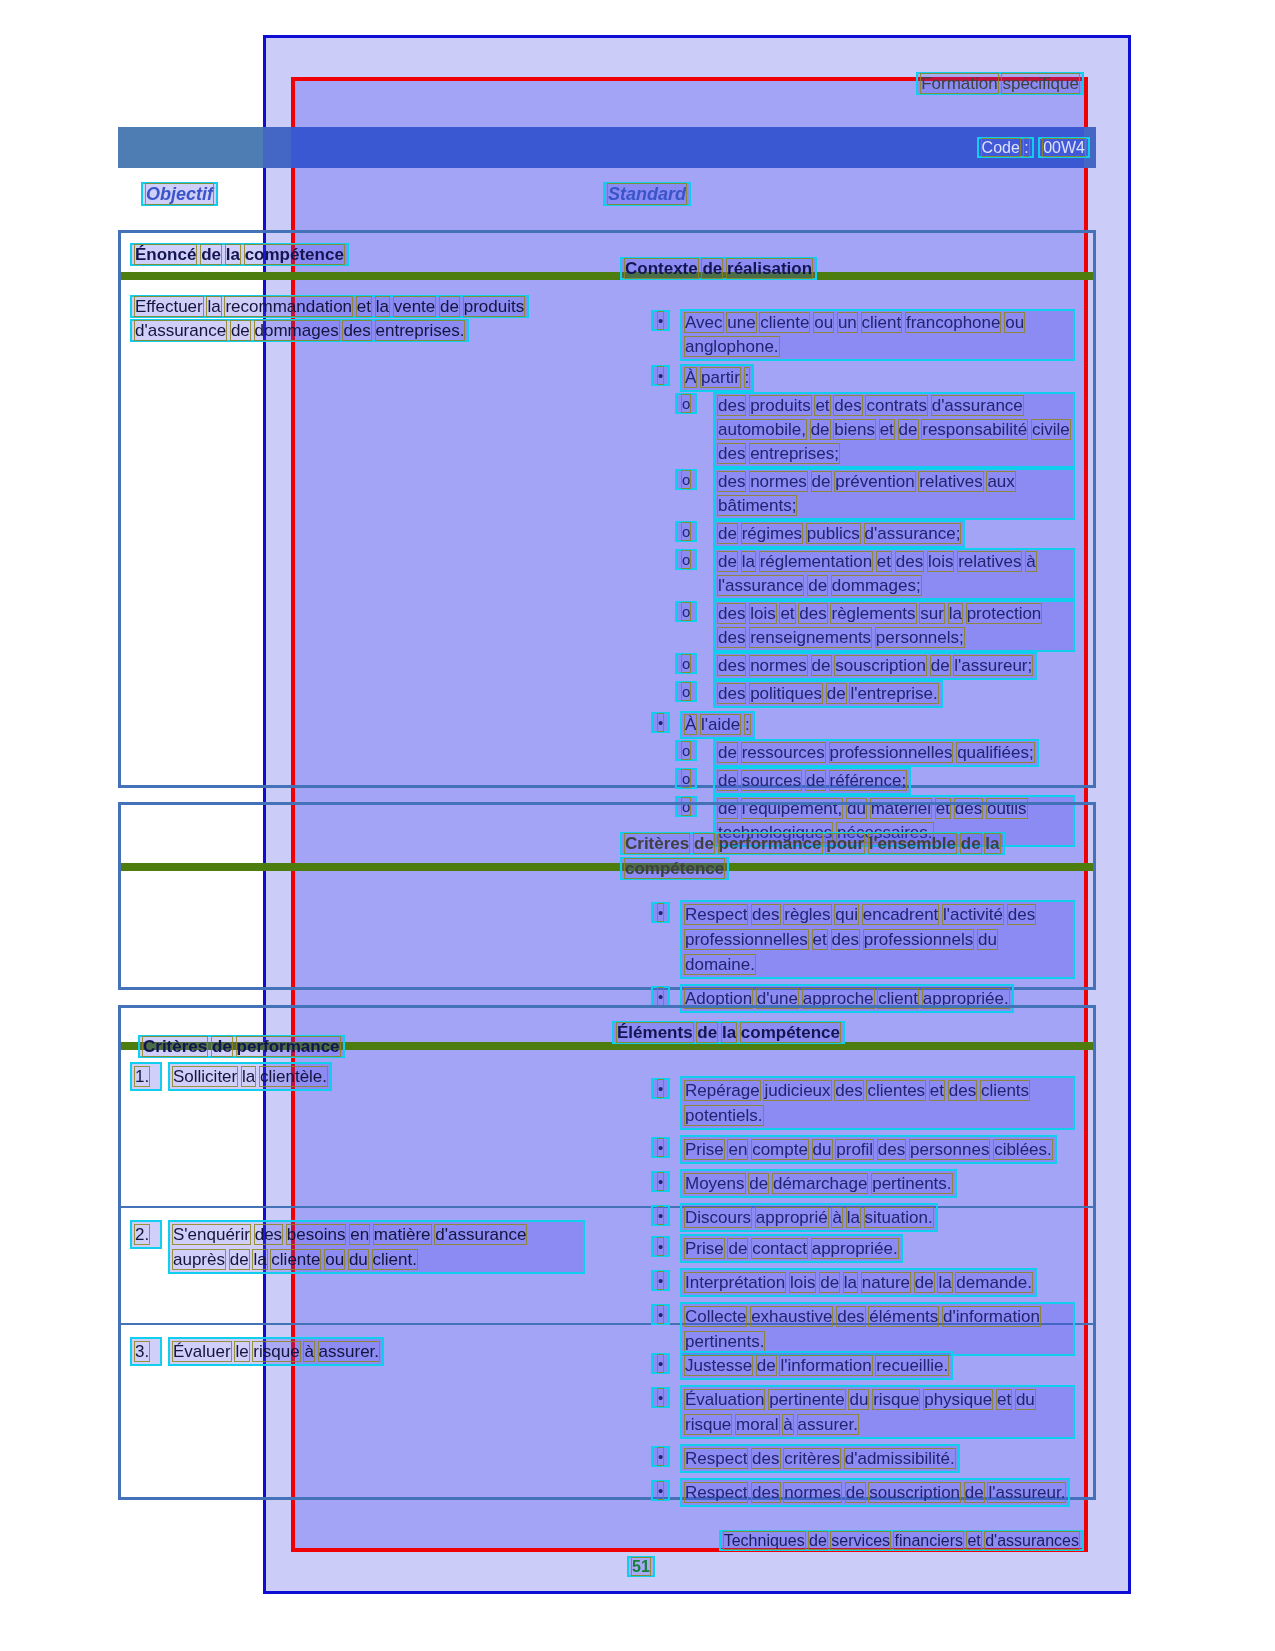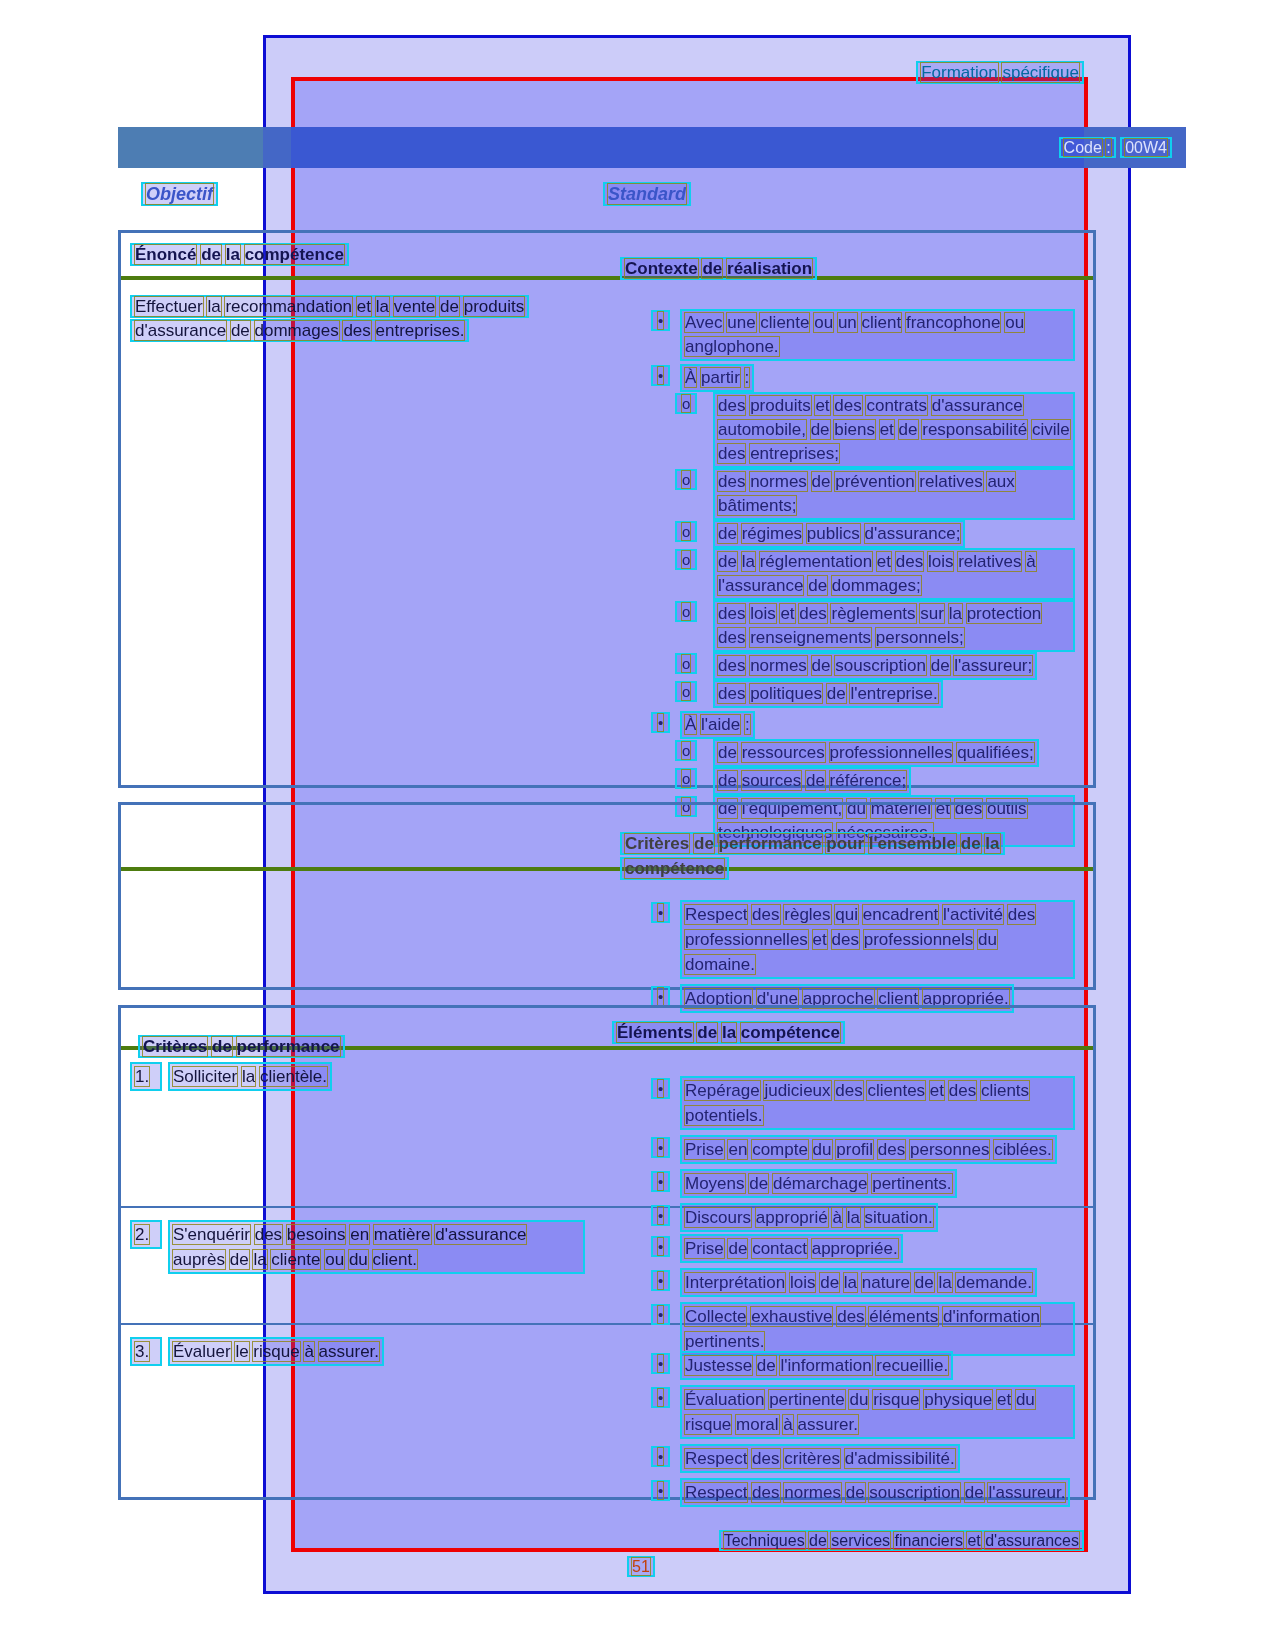--- a/index.html
+++ b/index.html
@@ -15,38 +15,38 @@
   .content{position:absolute;z-index:2;}
   
   .hl{
     background:rgba(70,70,230,0.26);
     border:2px solid #10cfee;
     padding:0 3px;
     -webkit-box-decoration-break:clone;box-decoration-break:clone;
   }
   
   .w{outline:1px solid rgba(143,133,28,0.85);}
-  #running-head{top:63px;right:191px;font-size:17px;color:#0369a1;}
+  #running-head{top:74px;right:191px;font-size:17px;color:#404040;}
   #code-bar{
-    left:118px;top:127px;width:1068px;height:41px;box-sizing:border-box;
+    left:118px;top:127px;width:978px;height:41px;box-sizing:border-box;
     background:linear-gradient(90deg,#4d7db3 0px,#4d7db3 145px,#4467c6 145px,#4467c6 173px,#3a58d2 173px,#3a58d2 966px,#4467c6 966px,#4467c6 978px);
-    line-height:41px;text-align:right;padding-right:14px;
+    line-height:41px;text-align:right;padding-right:6px;
     font-size:16px;color:#dde2fc;
   }
   #code-bar .hl{background:rgba(90,90,235,0.25);}
   #obj-std{left:118px;top:184px;width:978px;height:26px;font-size:18px;font-weight:bold;font-style:italic;color:#3a55c8;}
   #objectif{position:absolute;left:23px;top:0;}
   #standard{position:absolute;left:485px;top:0;}
   
   .tbl{left:118px;width:978px;box-sizing:border-box;border:3px solid #4472b8;font-size:17px;}
   #tableA{top:230px;height:558px;}
   #tableB{top:802px;height:188px;}
   #tableC{top:1005px;height:495px;}
   .trow{display:grid;grid-template-columns:482px 1fr;box-sizing:border-box;}
-  .thead{border-bottom:4px solid #4d7c0f;font-weight:bold;color:#141450;}
+  .thead{border-bottom:8px solid #4d7c0f;font-weight:bold;color:#141450;}
   #tableA .thead{height:47px;}
   #tableA .tbody{height:436px;}
   #tableB .thead{height:66px;}
   #tableB .tbody{height:119px;}
   #tableC .thead{height:42px;}
   .cell{box-sizing:border-box;padding:12px 18px 8px 9px;}
   .cell.r{padding-left:17px;margin-top:14px;}
   .tbody .cell{padding-top:15px;}
   #tableA .tbody .cell{line-height:24px;}
   #tableB .cell, #tableC .cell{line-height:25px;}
@@ -66,21 +66,21 @@
   .b2 > .tx{max-width:382px;}
   #tableA .b1{margin-top:3px;}
   #tableA .b1:first-child{margin-top:0;}
   #tableA .b2{margin-top:0;}
   #tableB .b1, #tableC .b1{margin-bottom:5px;}
   
   .bn{display:flex;align-items:flex-start;}
   .bn .num{flex:0 0 22px;margin-right:6px;text-align:left;}
   .bn .tx{max-width:420px;}
   #footer-line{top:1532px;right:191px;font-size:16px;color:#1c1c5e;}
-  #page-num{left:627px;top:1558px;font-size:16px;color:#c2410c;}
+  #page-num{left:627px;top:1558px;font-size:16px;color:#15803d;font-weight:bold;}
 </style>
 </head>
 <body>
 
 <div id="page">
 
   <div id="rect-big" class="rect"></div>
   <div id="rect-red" class="rect"></div>
 
   <div id="running-head" class="content">

